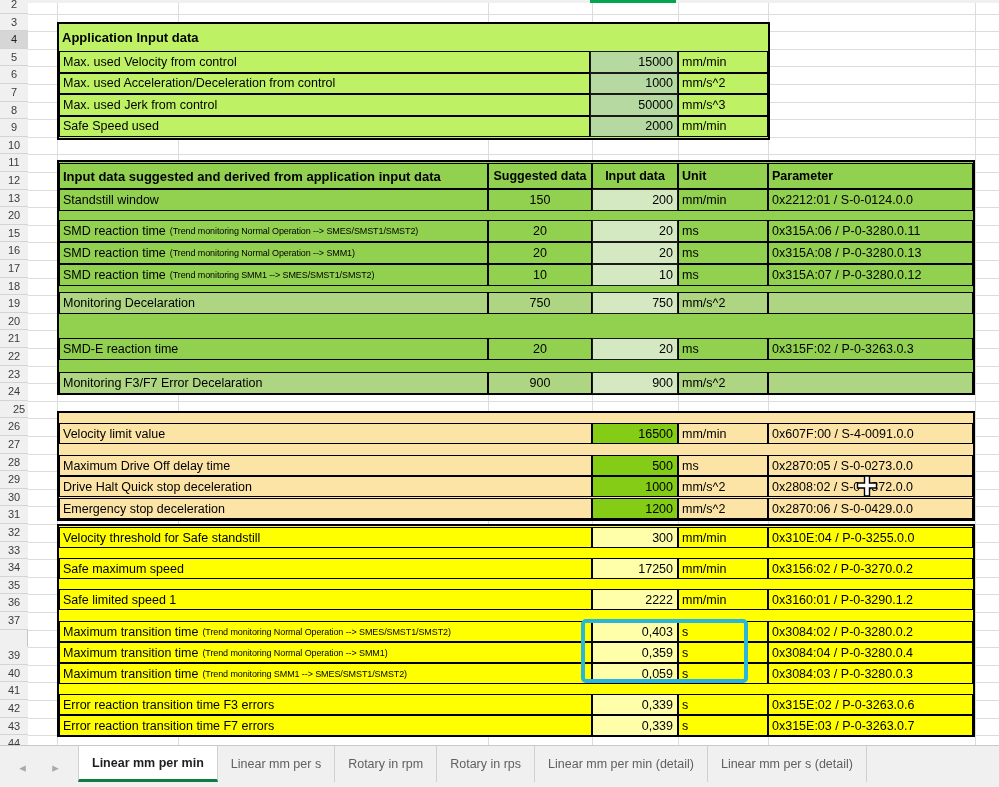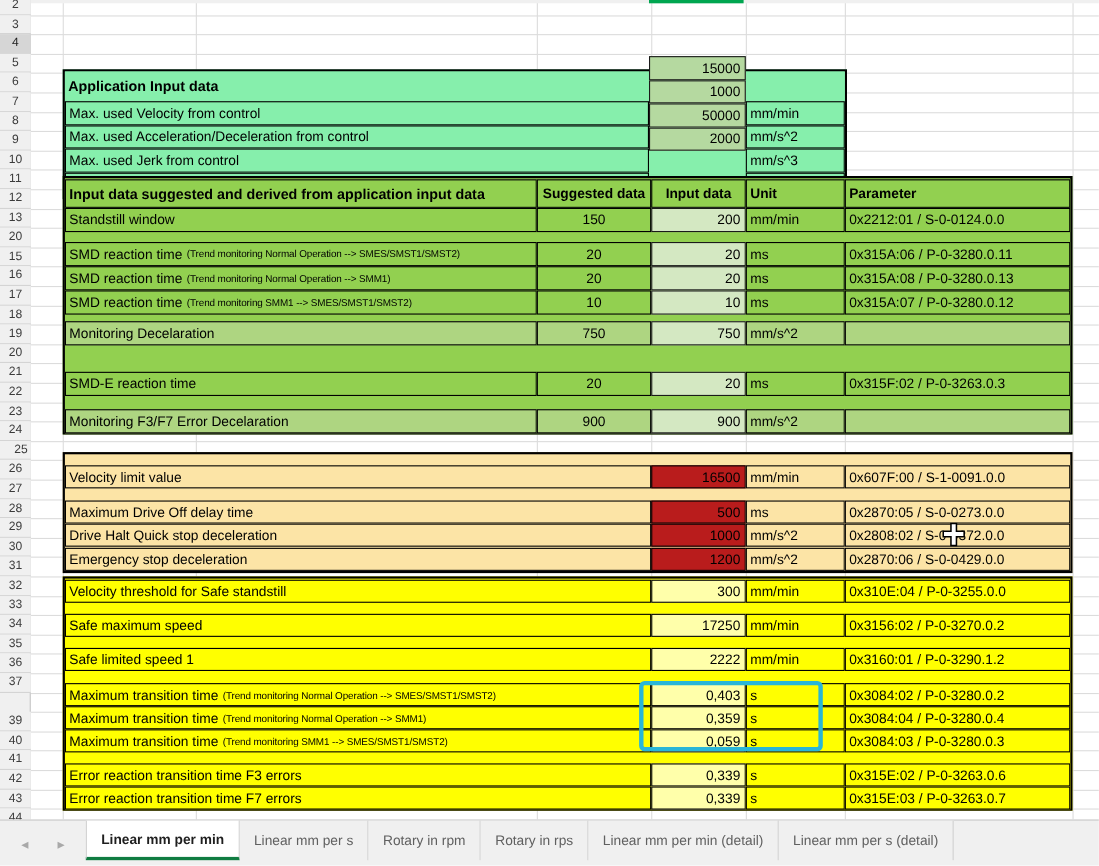--- a/index.html
+++ b/index.html
@@ -65,27 +65,27 @@
   .cell.ctr { justify-content:center; }
   .b-thin { border:1px solid #000; }
   .b-box  { border:1.5px solid #1a1a1a; }
 
   .lbl-main { font-size:12.5px; }
   .lbl-sub  { font-size:9px; margin-left:4px; letter-spacing:-0.1px; }
   .bold { font-weight:bold; }
   .hdr-txt { font-weight:bold; font-size:13px; }
 
   
-  .g-dark  { background:#86efac;margin-top:41px; }   
+  .g-dark  { background:#bef264; }   
   .g-inp   { background:#b5d9a0; }   
   .g-lime  { background:#92d050; }   
   .g-sage  { background:#aed581; }   
   .g-inp2  { background:#d4e8c2; }   
   .o-tan   { background:#fce4a6; }   
-  .o-inp   { background:#b91c1c; }
+  .o-inp   { background:#84cc16; }
   .y-yel   { background:#ffff00; }   
   .y-inp   { background:#ffffaa; }
 
   
   .selection {
     position:absolute;
     border:4px solid #29b6d8;
     border-radius:5px;
     pointer-events:none;
     z-index:40;
@@ -322,21 +322,21 @@
       <div class="cell g-sage b-thin" style="left:768px; top:372px; width:205px; height:21.5px;"></div>
     </div>
 
   <div class="block o-tan" style="left:57px; top:411px; width:918px; height:110px;"></div>
   <div id="drive-rows">
       <div class="cell o-tan b-thin" style="left:59px; top:423px; width:533px; height:21px;">
         <span class="lbl-main">Velocity limit value</span>
       </div>
       <div class="cell num o-inp b-thin" style="left:592px; top:423px; width:86px; height:21px;">16500</div>
       <div class="cell o-tan b-thin" style="left:678px; top:423px; width:90px; height:21px;">mm/min</div>
-      <div class="cell o-tan b-thin" style="left:768px; top:423px; width:205px; height:21px;">0x607F:00 / S-1-0091.0.0</div>
+      <div class="cell o-tan b-thin" style="left:768px; top:423px; width:205px; height:21px;">0x607F:00 / S-4-0091.0.0</div>
       <div class="cell o-tan b-thin" style="left:59px; top:455px; width:533px; height:21px;">
         <span class="lbl-main">Maximum Drive Off delay time</span>
       </div>
       <div class="cell num o-inp b-thin" style="left:592px; top:455px; width:86px; height:21px;">500</div>
       <div class="cell o-tan b-thin" style="left:678px; top:455px; width:90px; height:21px;">ms</div>
       <div class="cell o-tan b-thin" style="left:768px; top:455px; width:205px; height:21px;">0x2870:05 / S-0-0273.0.0</div>
       <div class="cell o-tan b-thin" style="left:59px; top:476px; width:533px; height:21px;">
         <span class="lbl-main">Drive Halt Quick stop deceleration</span>
       </div>
       <div class="cell num o-inp b-thin" style="left:592px; top:476px; width:86px; height:21px;">1000</div>

